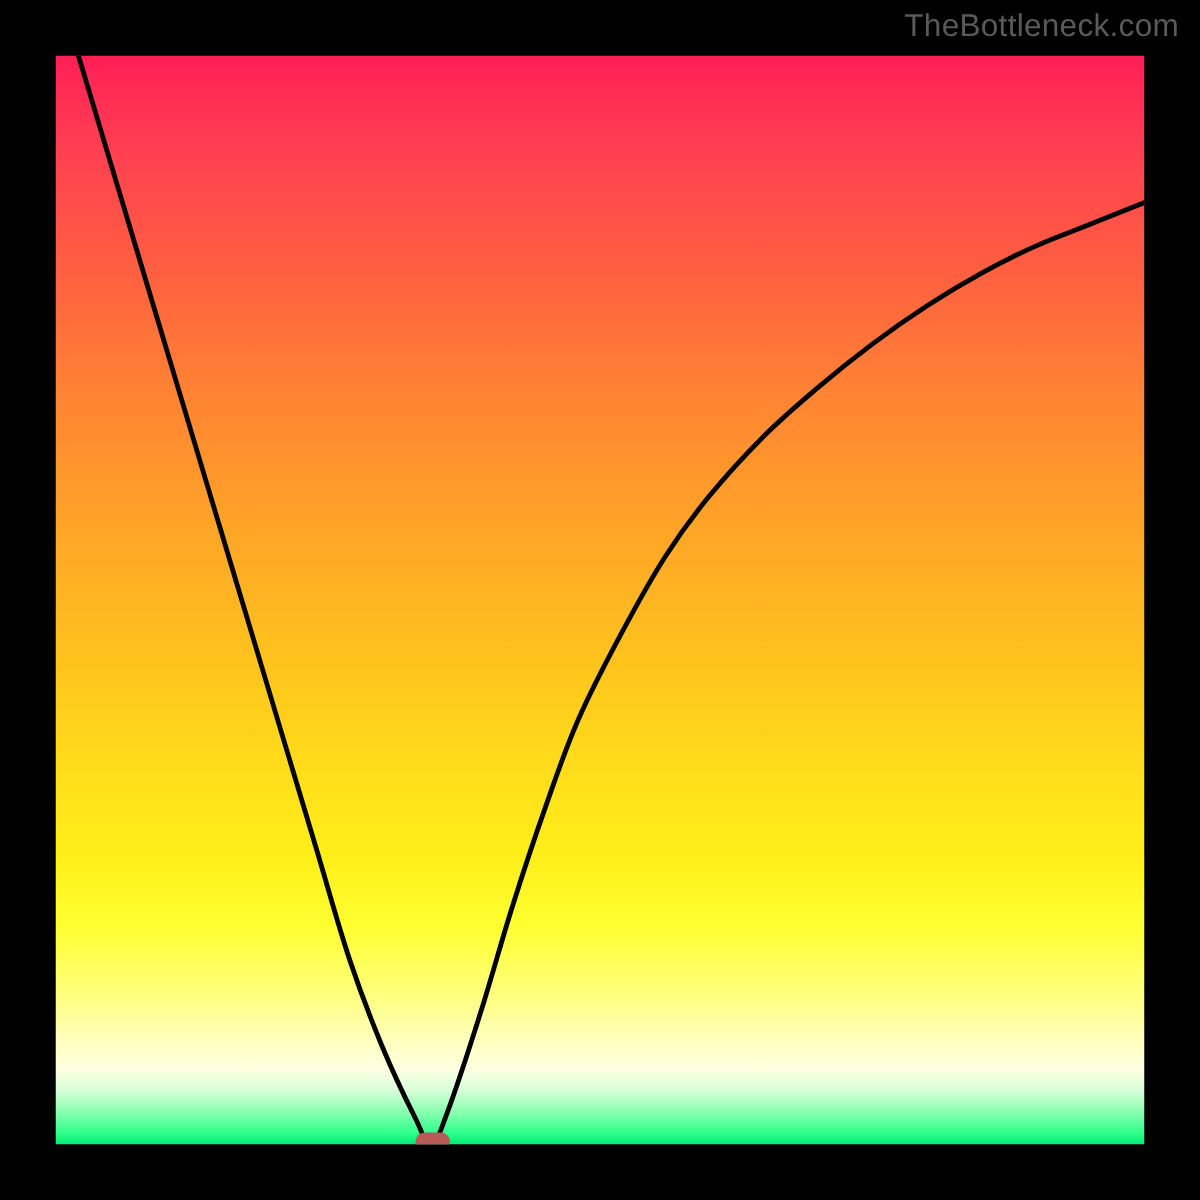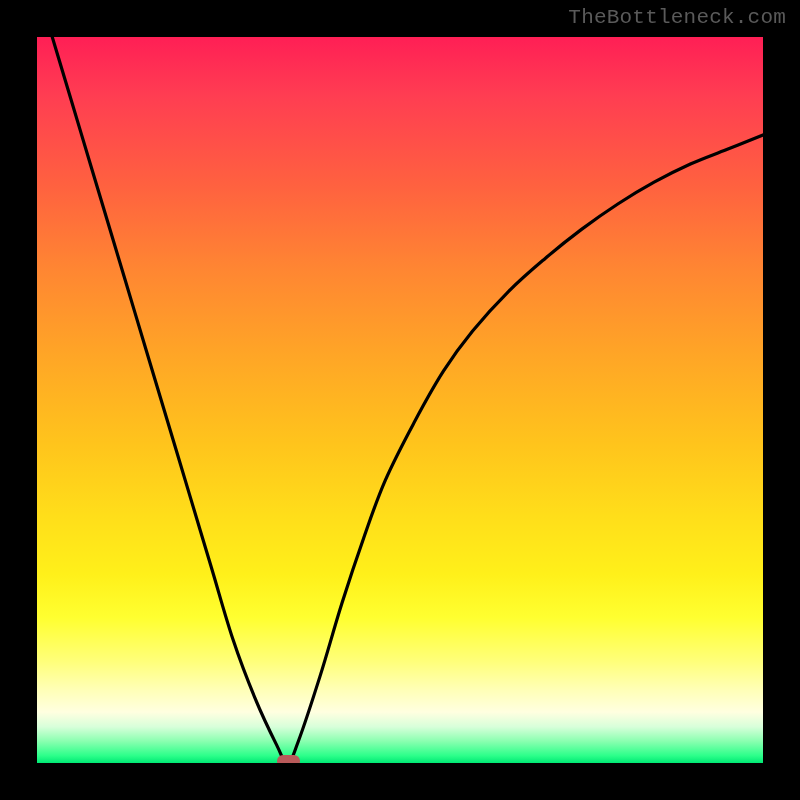--- a/index.html
+++ b/index.html
@@ -11,21 +11,20 @@
     overflow: hidden;
     font-family: Arial, Helvetica, sans-serif;
   }
   .frame {
     position: absolute;
     left: 0;
     top: 0;
     width: 800px;
     height: 800px;
     background: #000;
-    font-family: Liberation Mono, monospace;
   }
   .plot {
     position: absolute;
     left: 37px;
     top: 37px;
     width: 726px;
     height: 726px;
     overflow: hidden;
   }
   .gradient {

